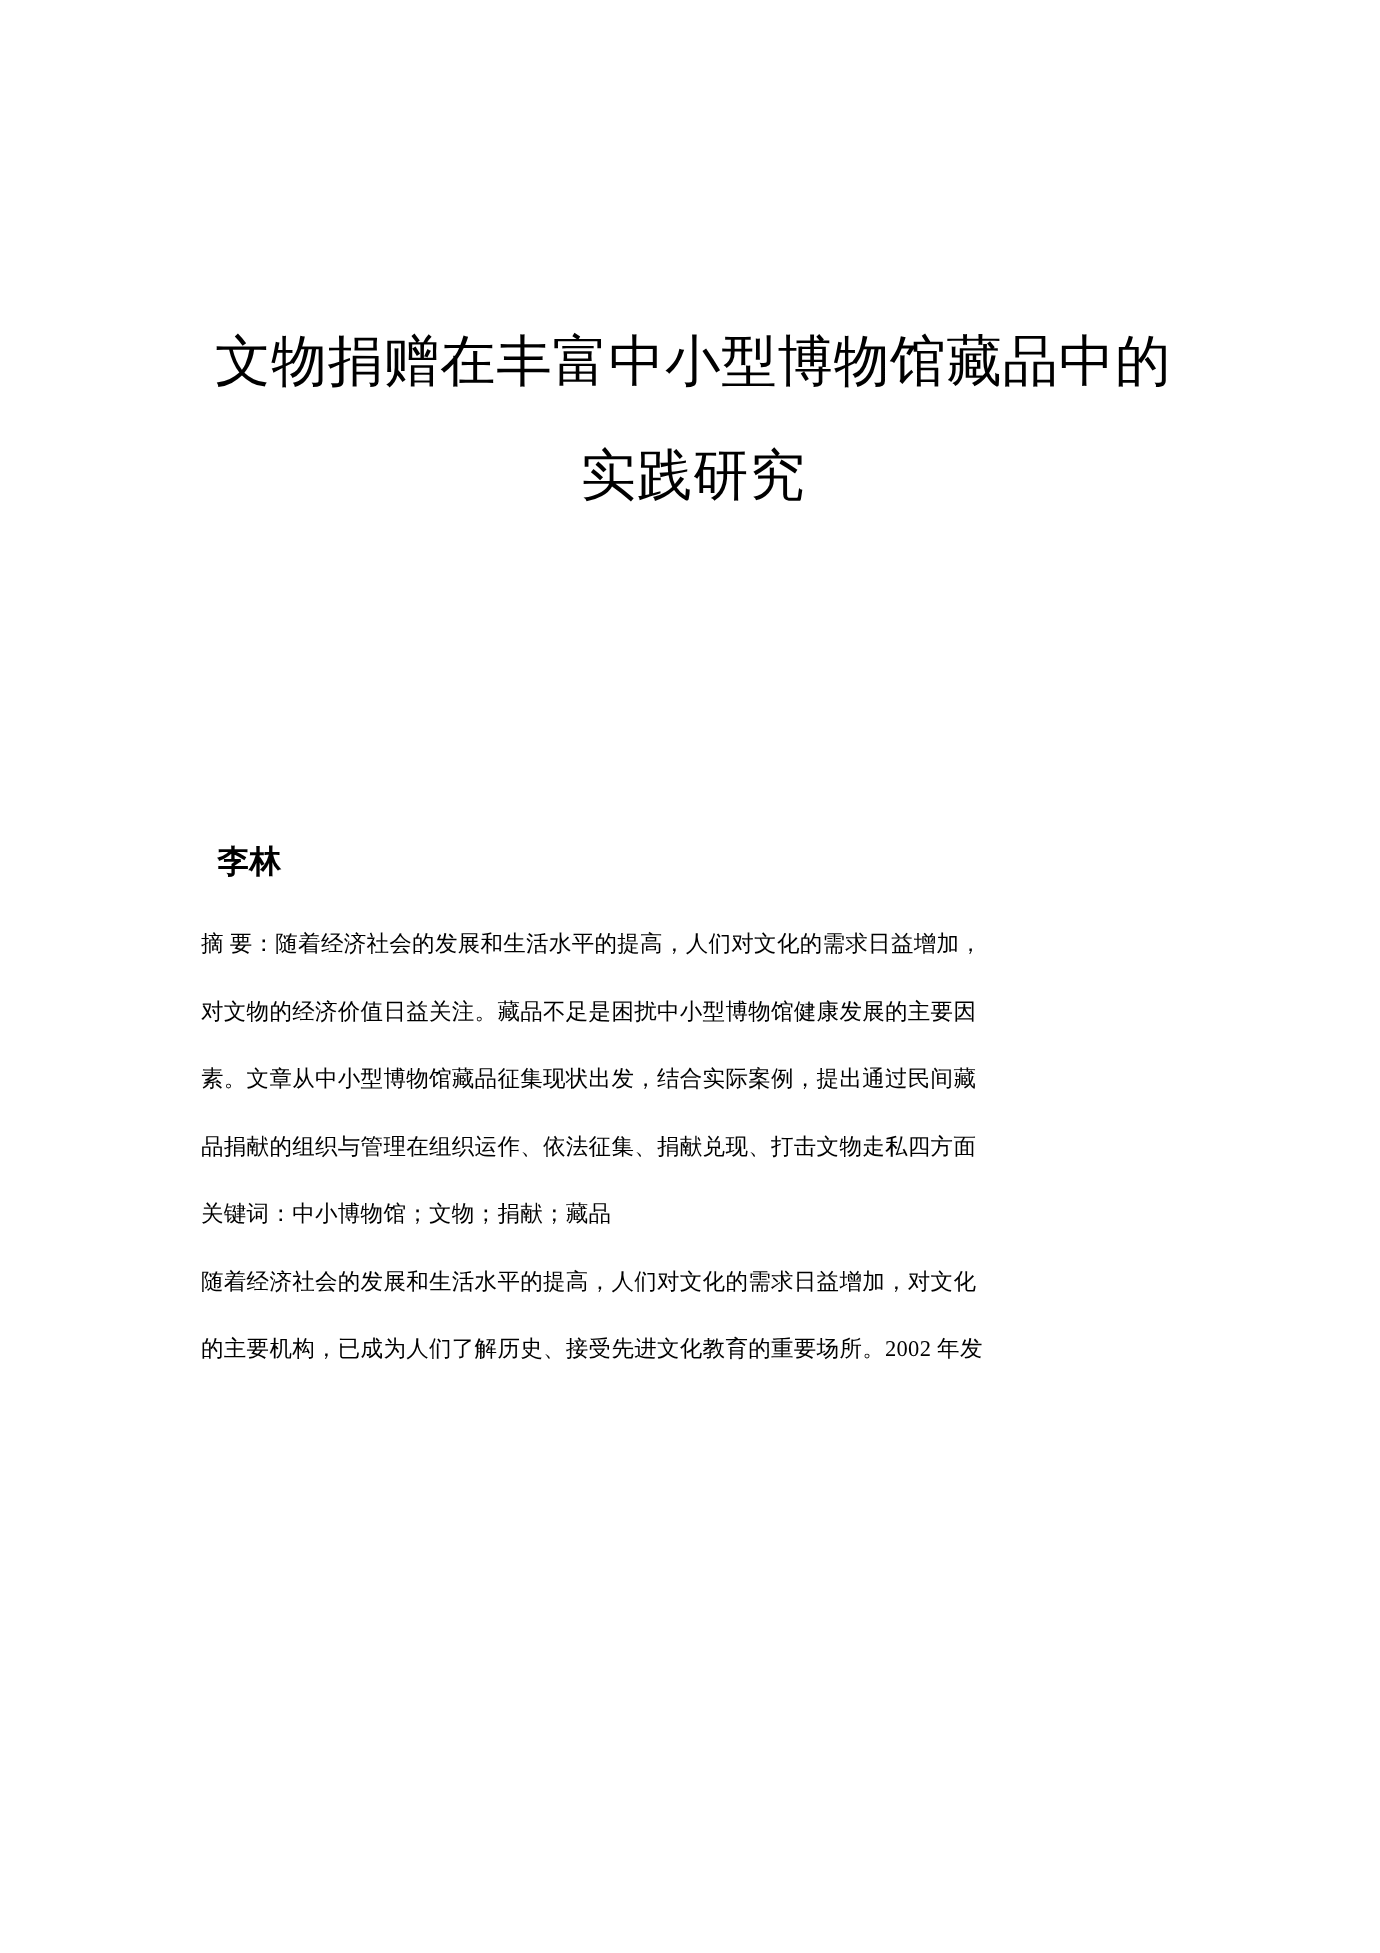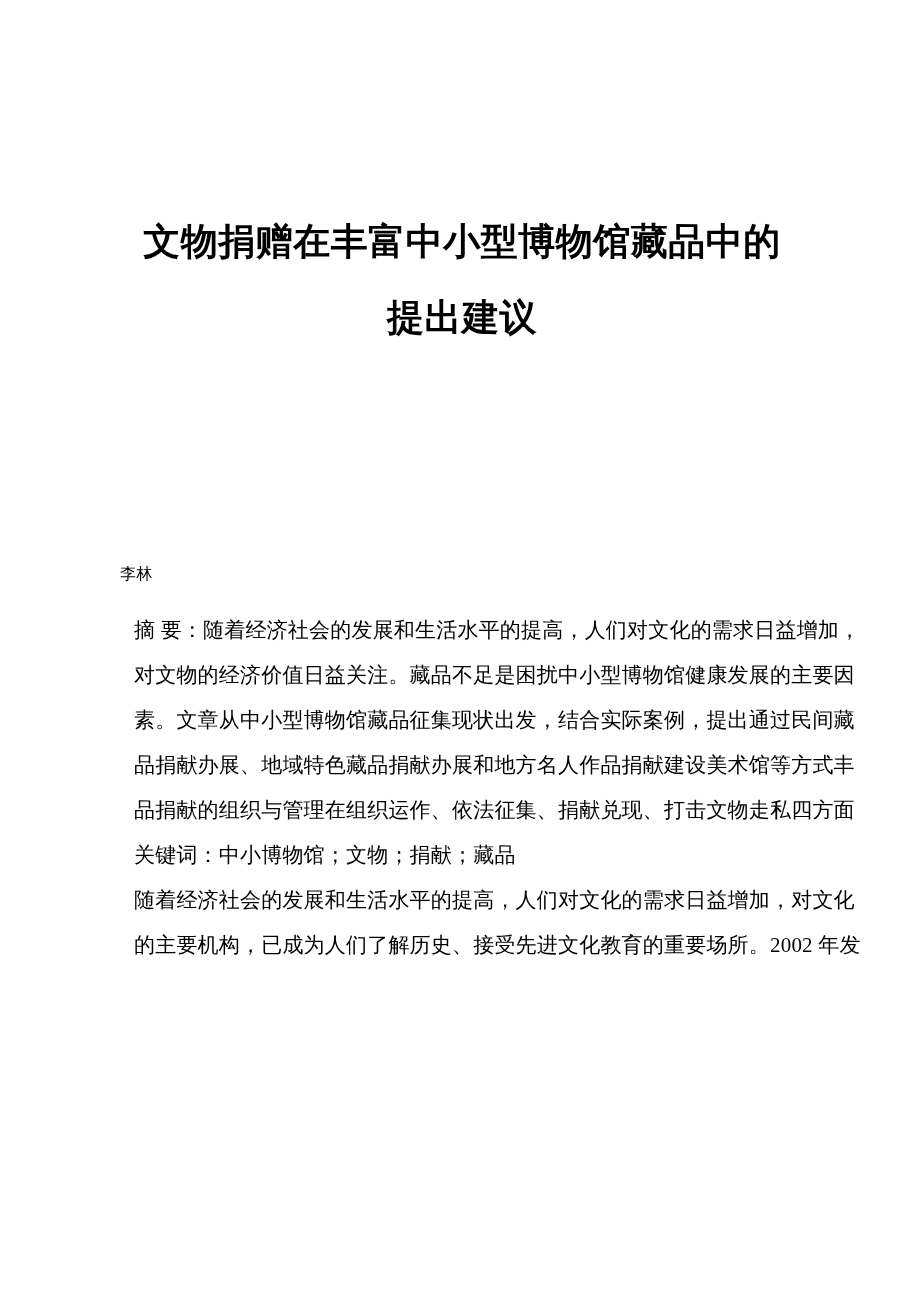--- a/index.html
+++ b/index.html
@@ -24,46 +24,46 @@
     position: absolute;
     left: 134px;
     top: 204px;
     width: 656px;
     text-align: center;
   }
 
   .title-line {
     font-size: 37px;
     line-height: 76px;
-    font-weight: 700;
+    font-weight: 400;
     letter-spacing: 0.5px;
     white-space: nowrap;
   }
 
   
   .author {
     position: absolute;
-    left: 120px;
+    left: 145px;
     top: 561px;
-    font-size: 16px;
+    font-size: 21px;
     line-height: 26px;
-    font-weight: 400;
+    font-weight: 700;
     letter-spacing: 0.3px;
   }
 
   
   .content {
     position: absolute;
     left: 134px;
     top: 608px;
     width: 657px;
   }
 
   .para {
-    font-size: 21px;
+    font-size: 15px;
     line-height: 45px;
     text-align: justify;
     text-justify: inter-ideograph;
     letter-spacing: 0.2px;
     margin: 0;
   }
 
   .para + .para {
     margin-top: 0px;
   }
@@ -77,32 +77,31 @@
     letter-spacing: 0.2px;
   }
 </style>
 </head>
 <body>
 
 <div class="page">
 
   <div class="title-block">
     <div class="title-line">文物捐赠在丰富中小型博物馆藏品中的</div>
-    <div class="title-line">提出建议</div>
+    <div class="title-line">实践研究</div>
   </div>
 
   <div class="author">李林</div>
 
   <div class="content">
 
     <p class="para">
       <span class="para-line">摘 要：随着经济社会的发展和生活水平的提高，人们对文化的需求日益增加，</span>
       <span class="para-line">对文物的经济价值日益关注。藏品不足是困扰中小型博物馆健康发展的主要因</span>
       <span class="para-line">素。文章从中小型博物馆藏品征集现状出发，结合实际案例，提出通过民间藏</span>
-      <span class="para-line">品捐献办展、地域特色藏品捐献办展和地方名人作品捐献建设美术馆等方式丰</span>
       <span class="para-line">品捐献的组织与管理在组织运作、依法征集、捐献兑现、打击文物走私四方面</span>
     </p>
 
     <p class="para">
       <span class="para-line last">关键词：中小博物馆；文物；捐献；藏品</span>
     </p>
 
     <p class="para">
       <span class="para-line">随着经济社会的发展和生活水平的提高，人们对文化的需求日益增加，对文化</span>
       <span class="para-line">的主要机构，已成为人们了解历史、接受先进文化教育的重要场所。2002 年发</span>

